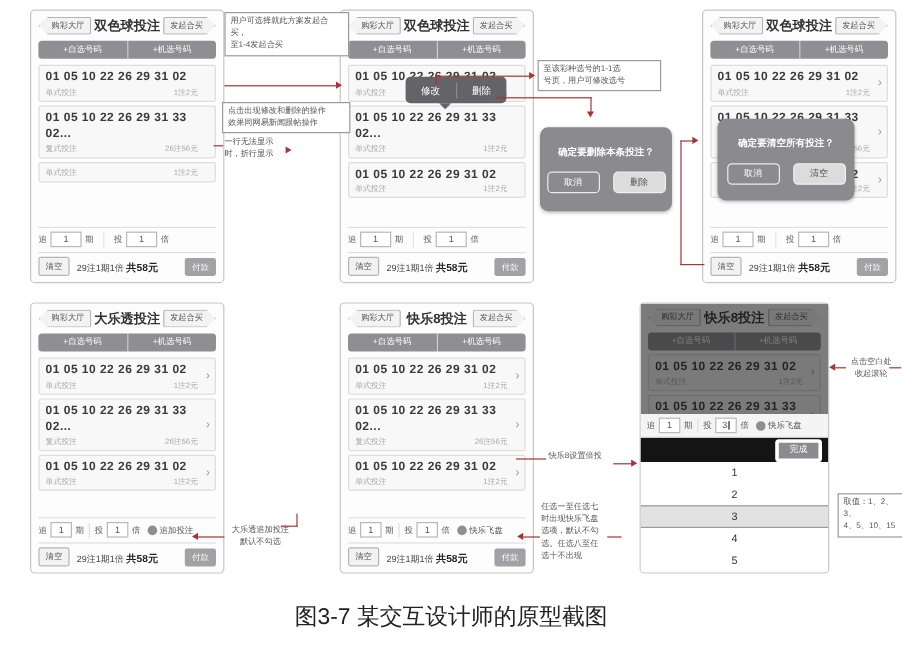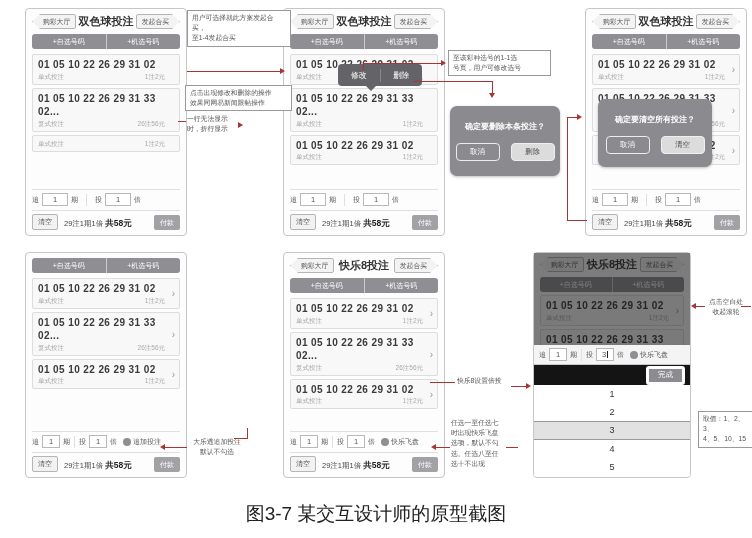--- a/index.html
+++ b/index.html
@@ -238,20 +238,25 @@
 
 <div class="dialog" style="left:450px;top:106px;width:110px;height:70px;">
   <div class="dtitle">确定要删除本条投注？</div>
   <div class="dbtns">
     <div class="dbtn cancel">取消</div>
     <div class="dbtn confirm">删除</div>
   </div>
 </div>
 
 <div class="phone" style="left:25px;top:252px;height:226px;">
+  <div class="phdr">
+    <div class="hbtn back">购彩大厅</div>
+    <div class="ptitle">大乐透投注</div>
+    <div class="hbtn fwd">发起合买</div>
+  </div>
   <div class="tabs">
     <div class="tab">+自选号码</div>
     <div class="tab t2">+机选号码</div>
   </div>
   <div class="item">
     <div class="nums">01 05 10 22 26 29 31 02</div>
     <div class="sub">
         <span>单式投注</span>
         <span>1注2元</span>
       </div>

